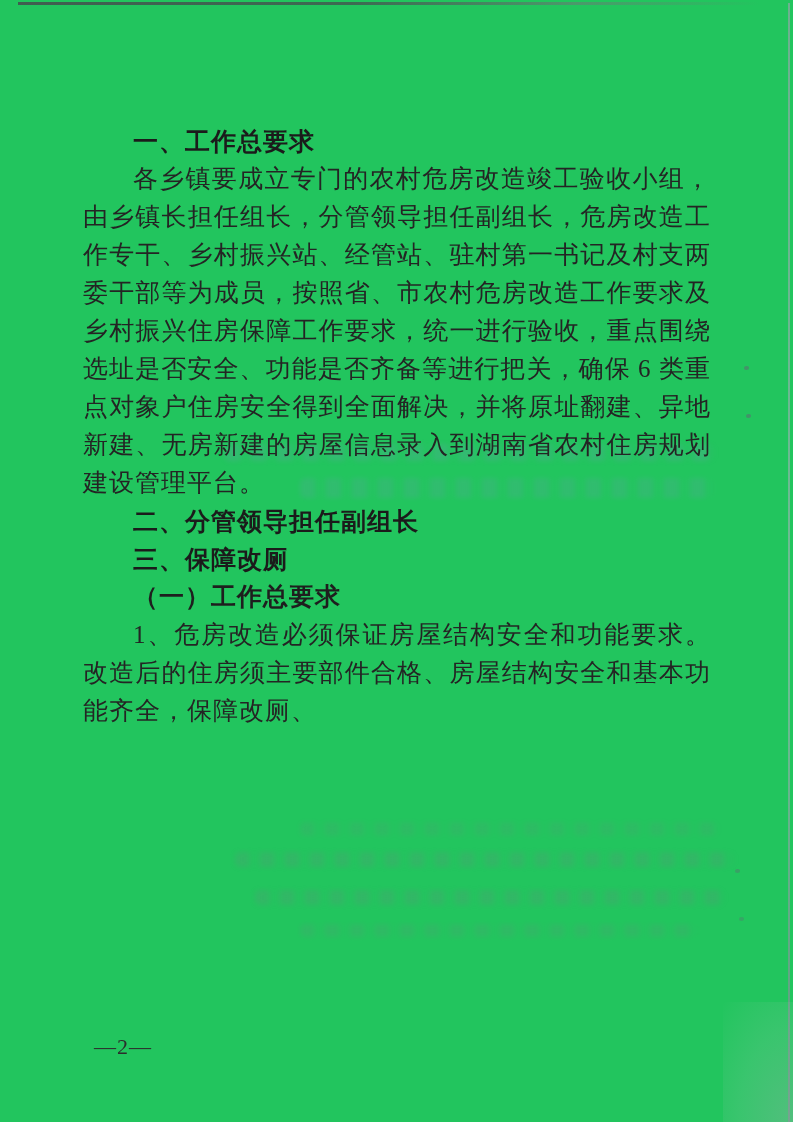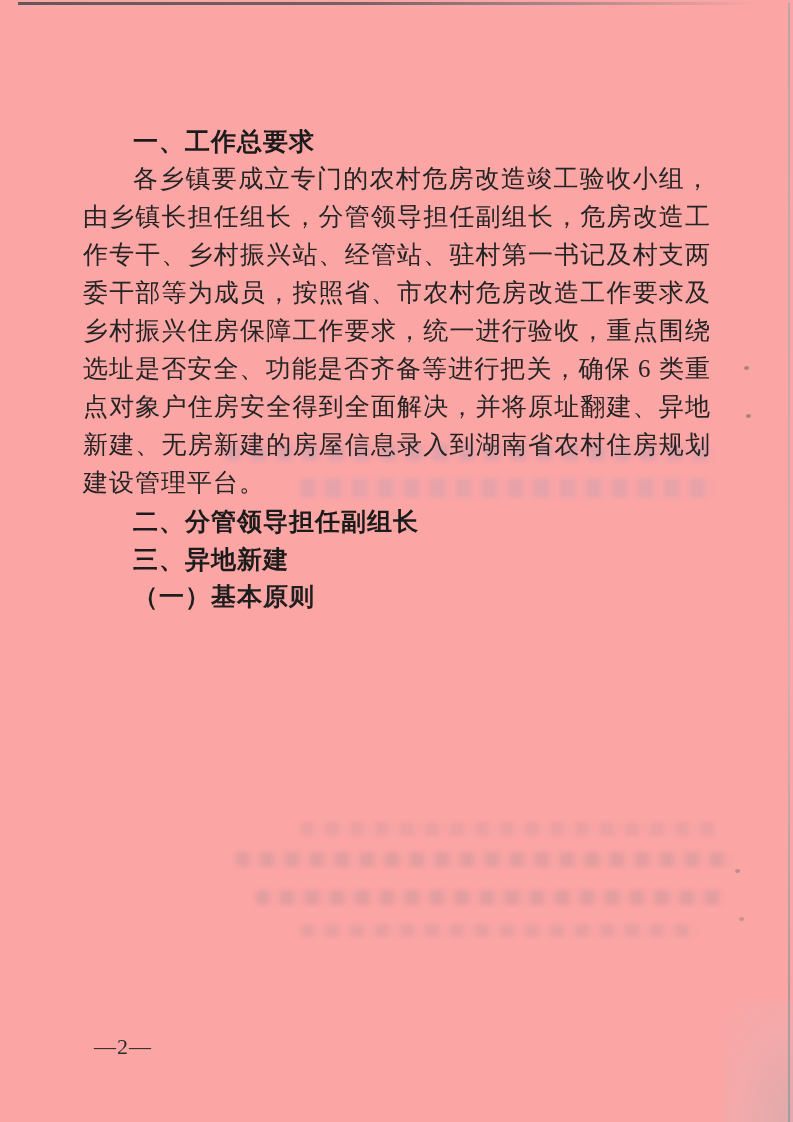--- a/index.html
+++ b/index.html
@@ -4,21 +4,21 @@
 <style>
   html, body {
     margin: 0;
     padding: 0;
     background: #ffffff;
   }
   .page {
     position: relative;
     width: 793px;
     height: 1122px;
-    background: #fca5a5;
+    background: #22c55e;
     overflow: hidden;
     font-family: "Liberation Serif", serif;
     color: #222222;
   }
 
   
   .scan-top-line {
     position: absolute;
     left: 18px;
     top: 2px;
@@ -140,19 +140,20 @@
 
   <div class="speck" style="left:744px; top:366px;"></div>
   <div class="speck" style="left:746px; top:414px;"></div>
   <div class="speck" style="left:735px; top:869px; opacity:0.7;"></div>
   <div class="speck" style="left:739px; top:917px; opacity:0.6;"></div>
 
   <div class="content">
     <h2 class="sec-heading">一、工作总要求</h2>
     <p class="body-para">各乡镇要成立专门的农村危房改造竣工验收小组，由乡镇长担任组长，分管领导担任副组长，危房改造工作专干、乡村振兴站、经管站、驻村第一书记及村支两委干部等为成员，按照省、市农村危房改造工作要求及乡村振兴住房保障工作要求，统一进行验收，重点围绕选址是否安全、功能是否齐备等进行把关，确保 6 类重点对象户住房安全得到全面解决，并将原址翻建、异地新建、无房新建的房屋信息录入到湖南省农村住房规划建设管理平台。</p>
     <h2 class="sec-heading">二、分管领导担任副组长</h2>
-    <h2 class="sec-heading">三、异地新建</h2>
-    <h3 class="sub-heading">（一）基本原则</h3>
+    <h2 class="sec-heading">三、保障改厕</h2>
+    <h3 class="sub-heading">（一）工作总要求</h3>
+    <p class="body-para">1、危房改造必须保证房屋结构安全和功能要求。改造后的住房须主要部件合格、房屋结构安全和基本功能齐全，保障改厕、</p>
   </div>
 
   <div class="page-number">—2—</div>
 
 </div>
 
 </body></html>

